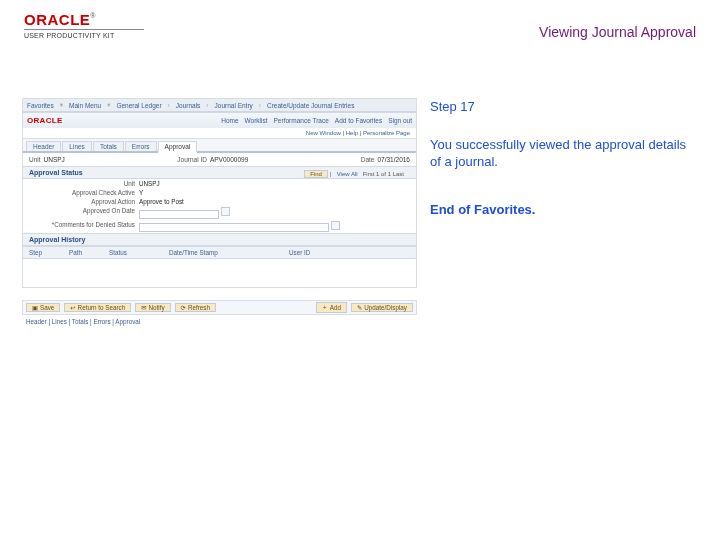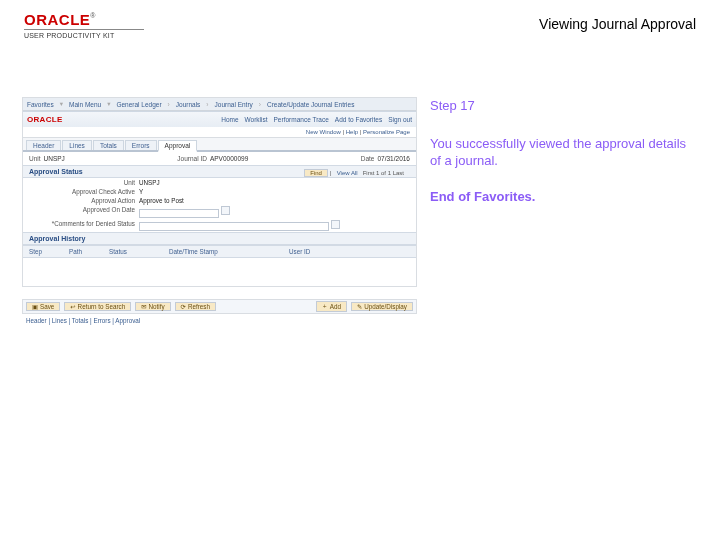--- a/index.html
+++ b/index.html
@@ -40,42 +40,42 @@
     letter-spacing: 0.2px;
   }
   .brand-rule {
     width: 120px;
     height: 1px;
     background: #888;
     margin-top: 1px;
   }
   .doc-title {
     font-size: 14px;
-    color: #000000;
-    margin-top: 4px;
+    color: #701a75;
+    margin-top: 12px;
   }
   .main {
     display: flex;
     padding: 0 8px 0 0;
     margin-top: 50px;
   }
   .shot-col {
     width: 420px;
     padding-left: 22px;
   }
   .text-col {
     flex: 1;
     padding-left: 10px;
     padding-right: 20px;
     font-size: 13px;
-    color: #8b5cf6;
+    color: #1d4ed8;
     line-height: 1.35;
   }
   .text-col .step { margin-bottom: 20px; }
-  .text-col .desc { margin-bottom: 18px; }
+  .text-col .desc { margin-bottom: 30px; }
   .text-col .end { font-weight: bold; }
 
   
   .app {
     width: 395px;
     font-size: 6.5px;
     color: #333;
     border: 1px solid #d9dde2;
   }
   .app-top {

